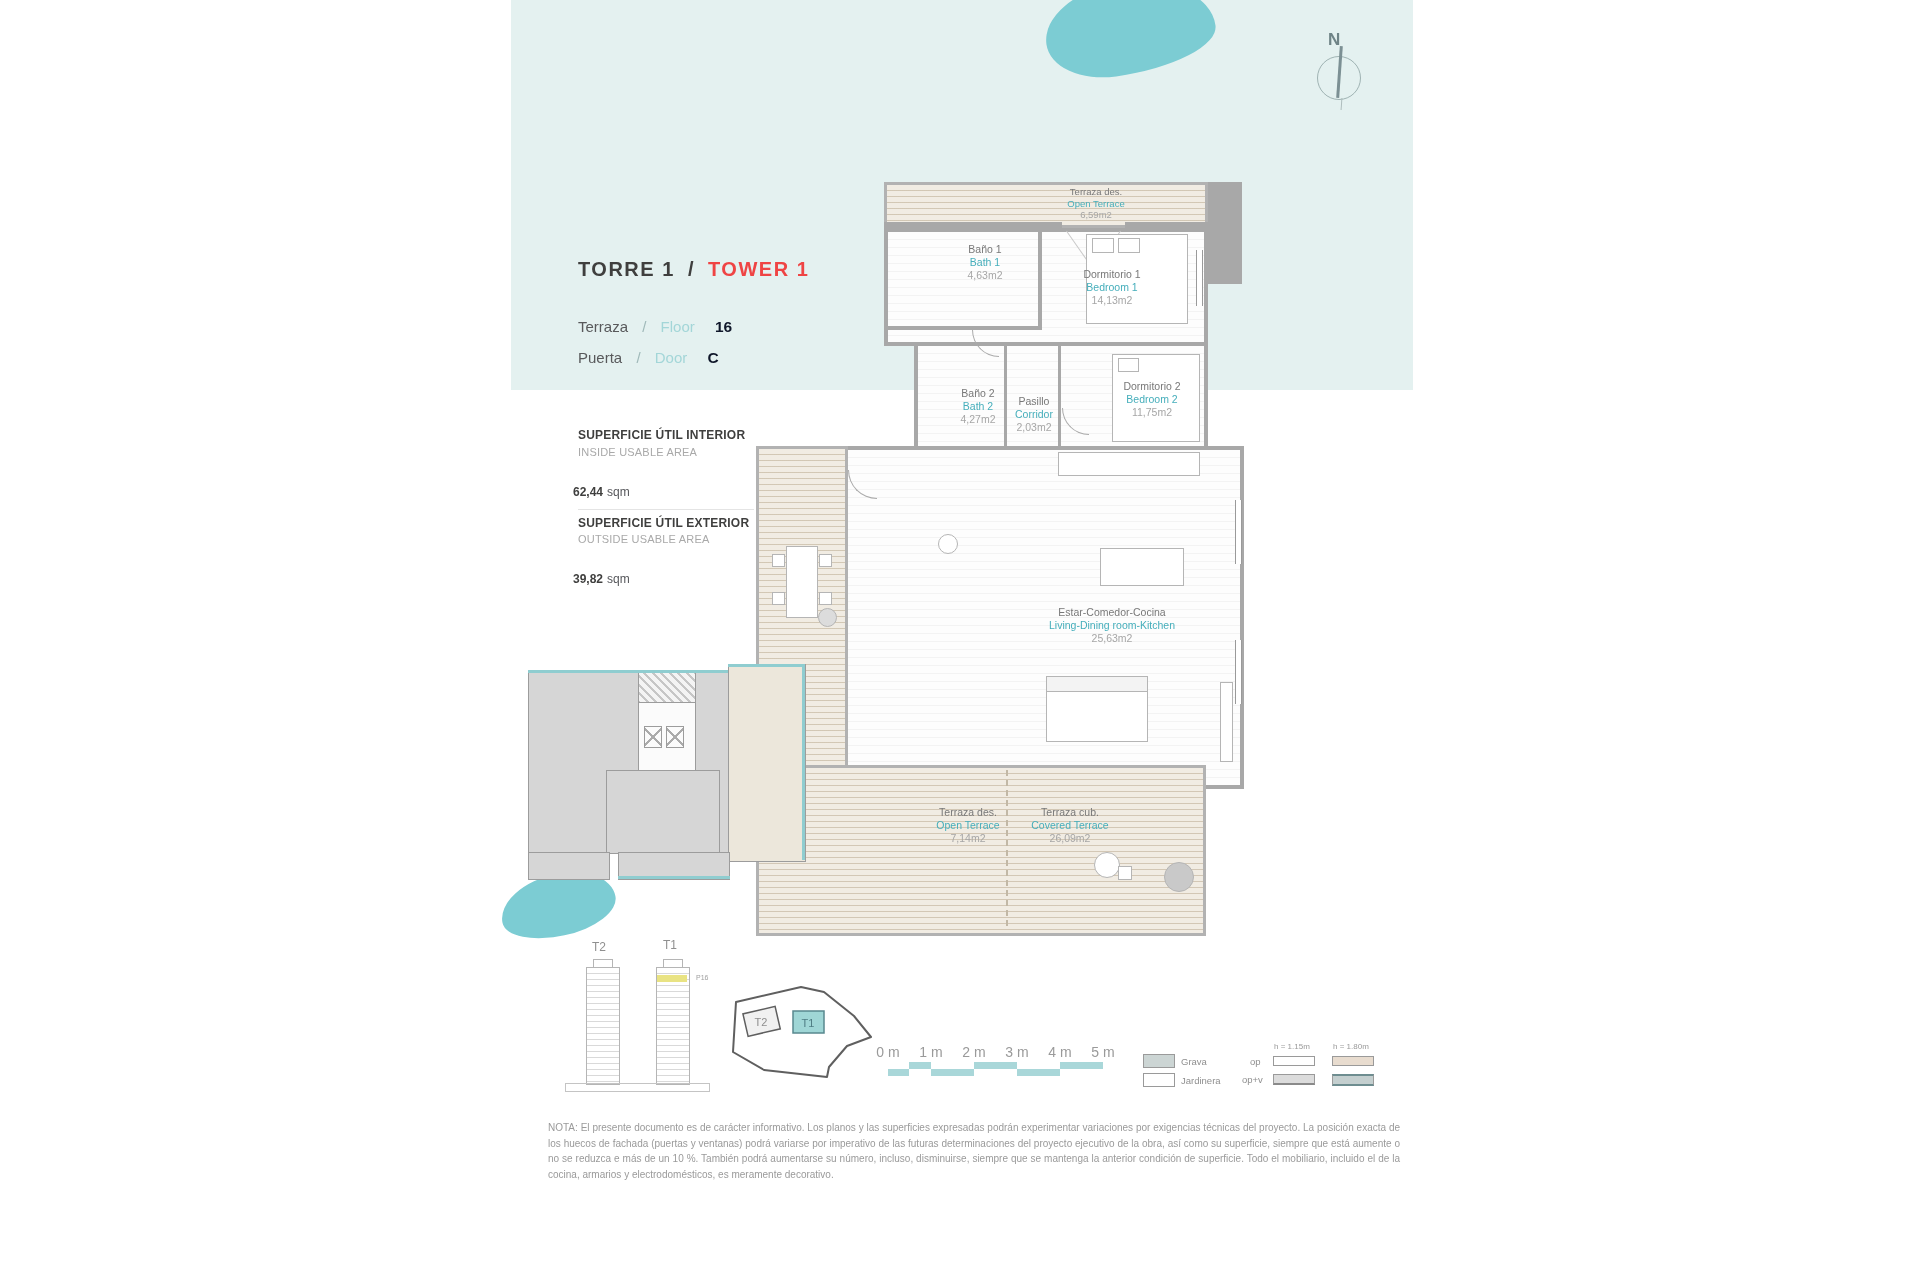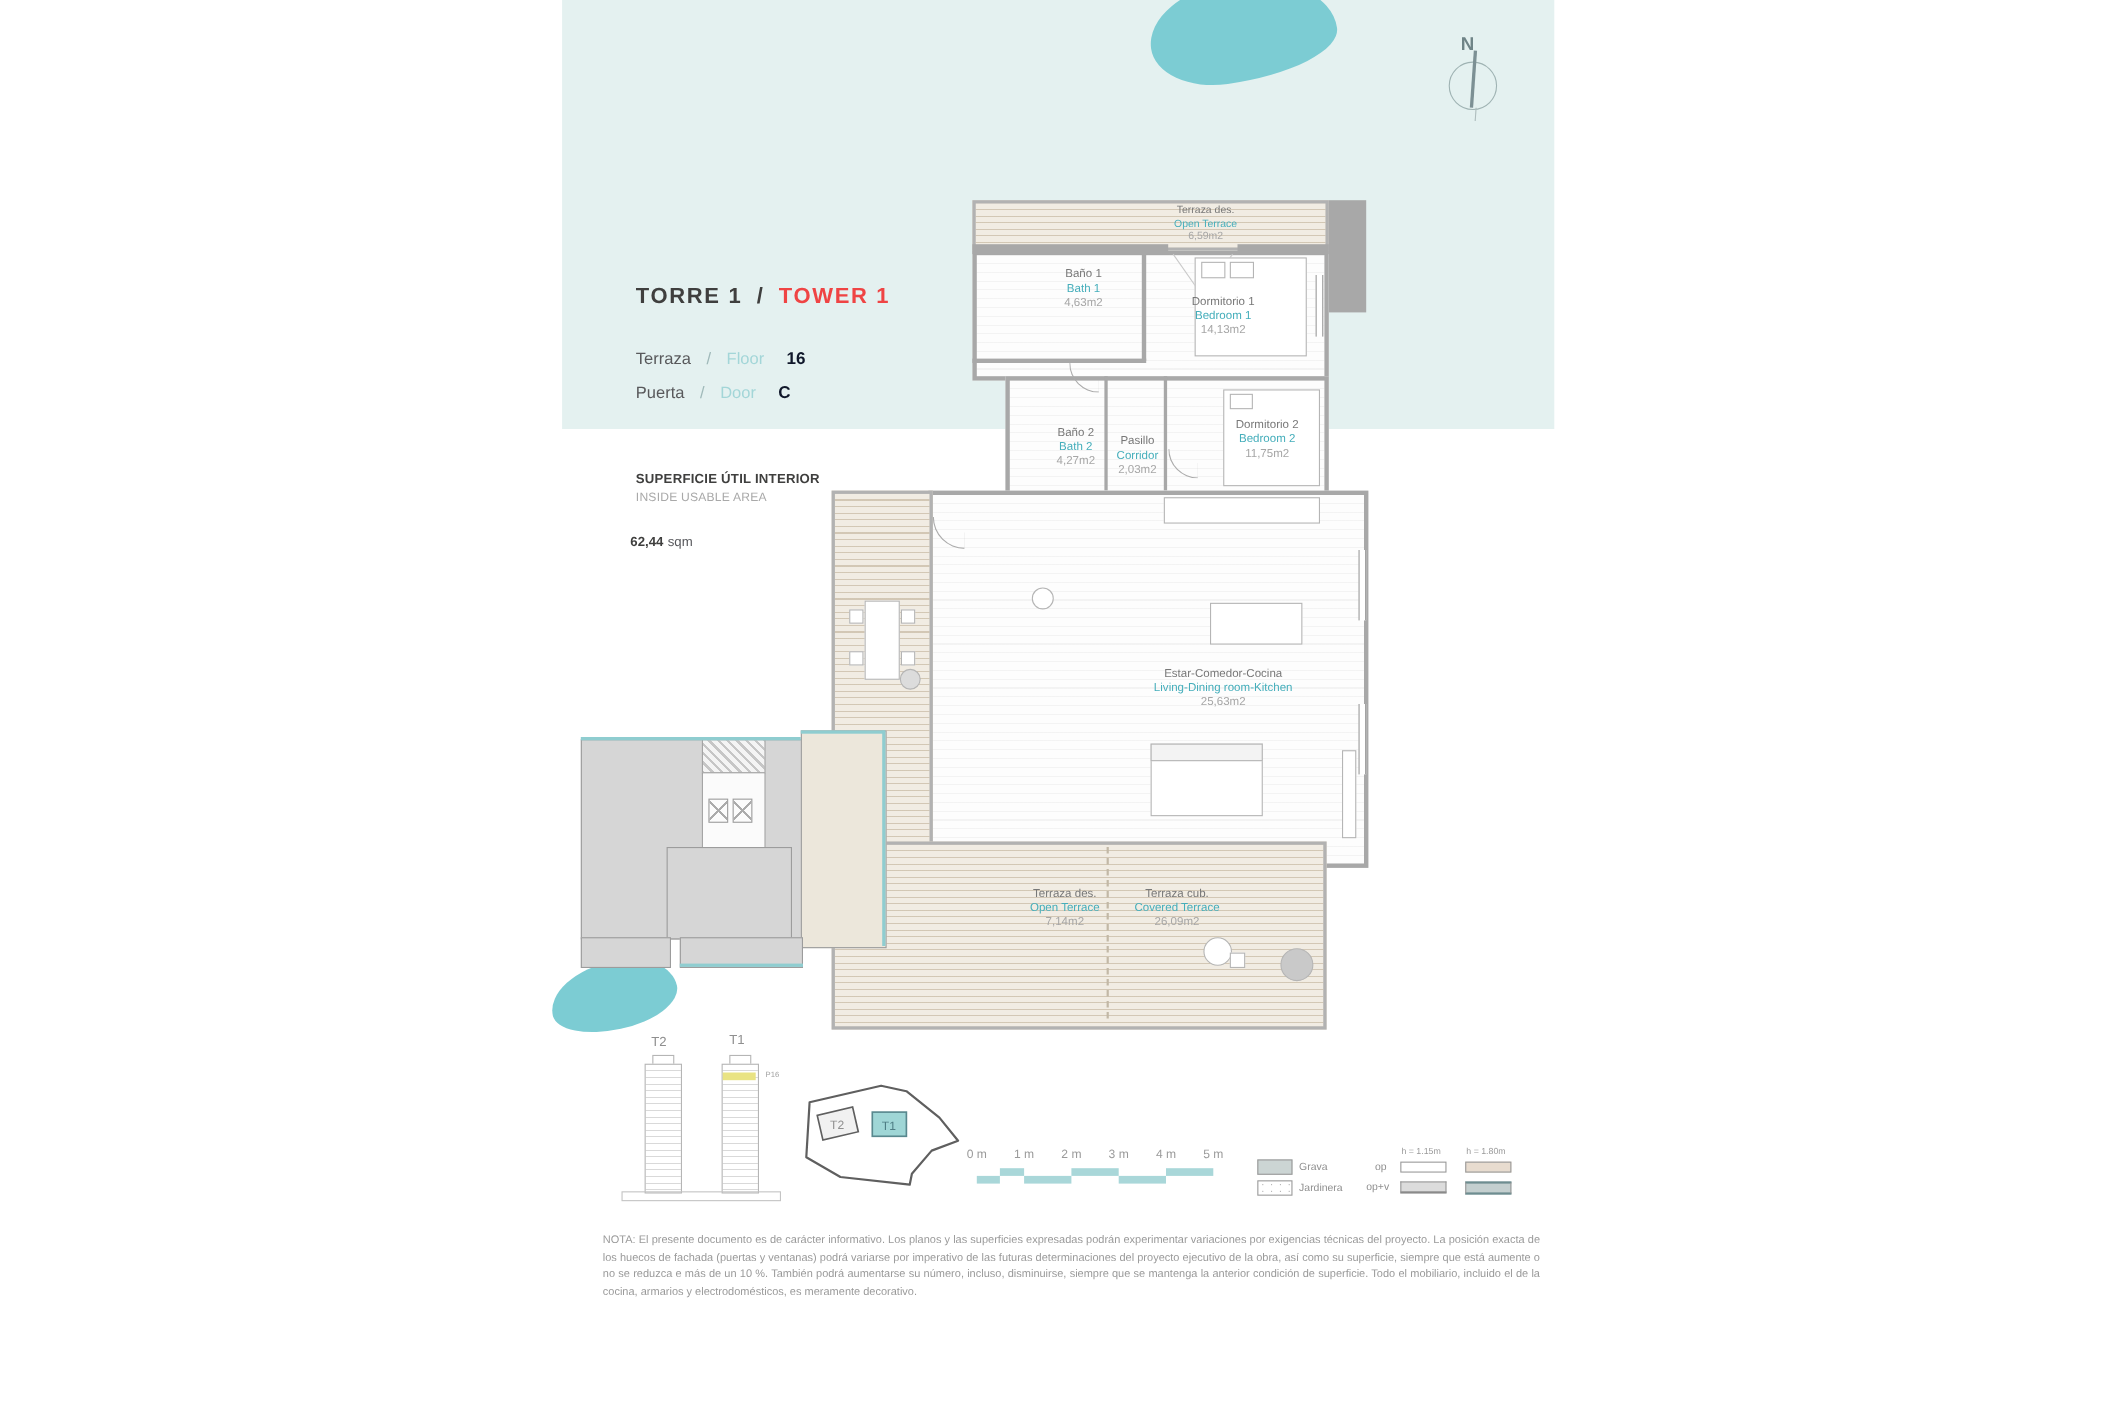--- a/index.html
+++ b/index.html
@@ -53,21 +53,21 @@
     linear-gradient(-45deg,transparent 46%,#ababab 46% 54%,transparent 54%)}
   
   .tower{position:absolute;width:32px;height:116px;border:1px solid #b5b5b5;background:#fff;
          background-image:repeating-linear-gradient(to bottom,transparent 0 5px,#d9d9d9 5px 6px)}
   .tower-cap{position:absolute;width:18px;height:8px;border:1px solid #b5b5b5;background:#fff}
   .tower-label{position:absolute;font-size:12px;color:#8f8f8f}
   .floor-tag{position:absolute;font-size:7px;color:#a0a0a0}
   .yellow-band{position:absolute;width:30px;height:7px;background:#e9e383}
   .tower-base{position:absolute;left:565px;top:1083px;width:143px;height:7px;border:1px solid #c4c4c4}
   
-  .sb-label{position:absolute;font-size:11px;color:#9a9a9a;transform:translateX(-50%);white-space:nowrap}
+  .sb-label{position:absolute;font-size:14px;color:#9a9a9a;transform:translateX(-50%);white-space:nowrap}
   .sb-seg{position:absolute;height:7px;background:#a9d7d9}
   
   .lg-label{position:absolute;font-size:9.5px;color:#8f8f8f;white-space:nowrap}
   .lg-head{position:absolute;font-size:8px;color:#9a9a9a;white-space:nowrap}
   .lg-swatch{position:absolute;border:1px solid #9a9a9a}
   
   .note{left:548px;top:1120px;width:852px;font-size:10px;line-height:1.55;color:#9a9a9a;text-align:justify}
 </style>
 </head>
 <body>
@@ -99,20 +99,25 @@
   <span class="sl">/</span>
   <span class="en">Door</span>
   <b>C</b>
 </div>
 
 <div class="abs areas">
   <div class="area-sec">
     <div class="area-title">SUPERFICIE ÚTIL INTERIOR</div>
     <div class="area-sub">INSIDE USABLE AREA</div>
     <div class="area-val"><b>62,44</b><span>sqm</span></div>
+  </div>
+  <div class="area-sec">
+    <div class="area-title">SUPERFICIE ÚTIL EXTERIOR</div>
+    <div class="area-sub">OUTSIDE USABLE AREA</div>
+    <div class="area-val"><b>39,82</b><span>sqm</span></div>
   </div>
 </div>
 
 <div>
 
   <div class="abs terrace" style="left:884px;top:182px;width:318px;height:40px"></div>
   <div class="abs wall" style="left:1208px;top:182px;width:34px;height:102px"></div>
 
   <div class="abs room" style="left:884px;top:228px;width:316px;height:110px"></div>
 

